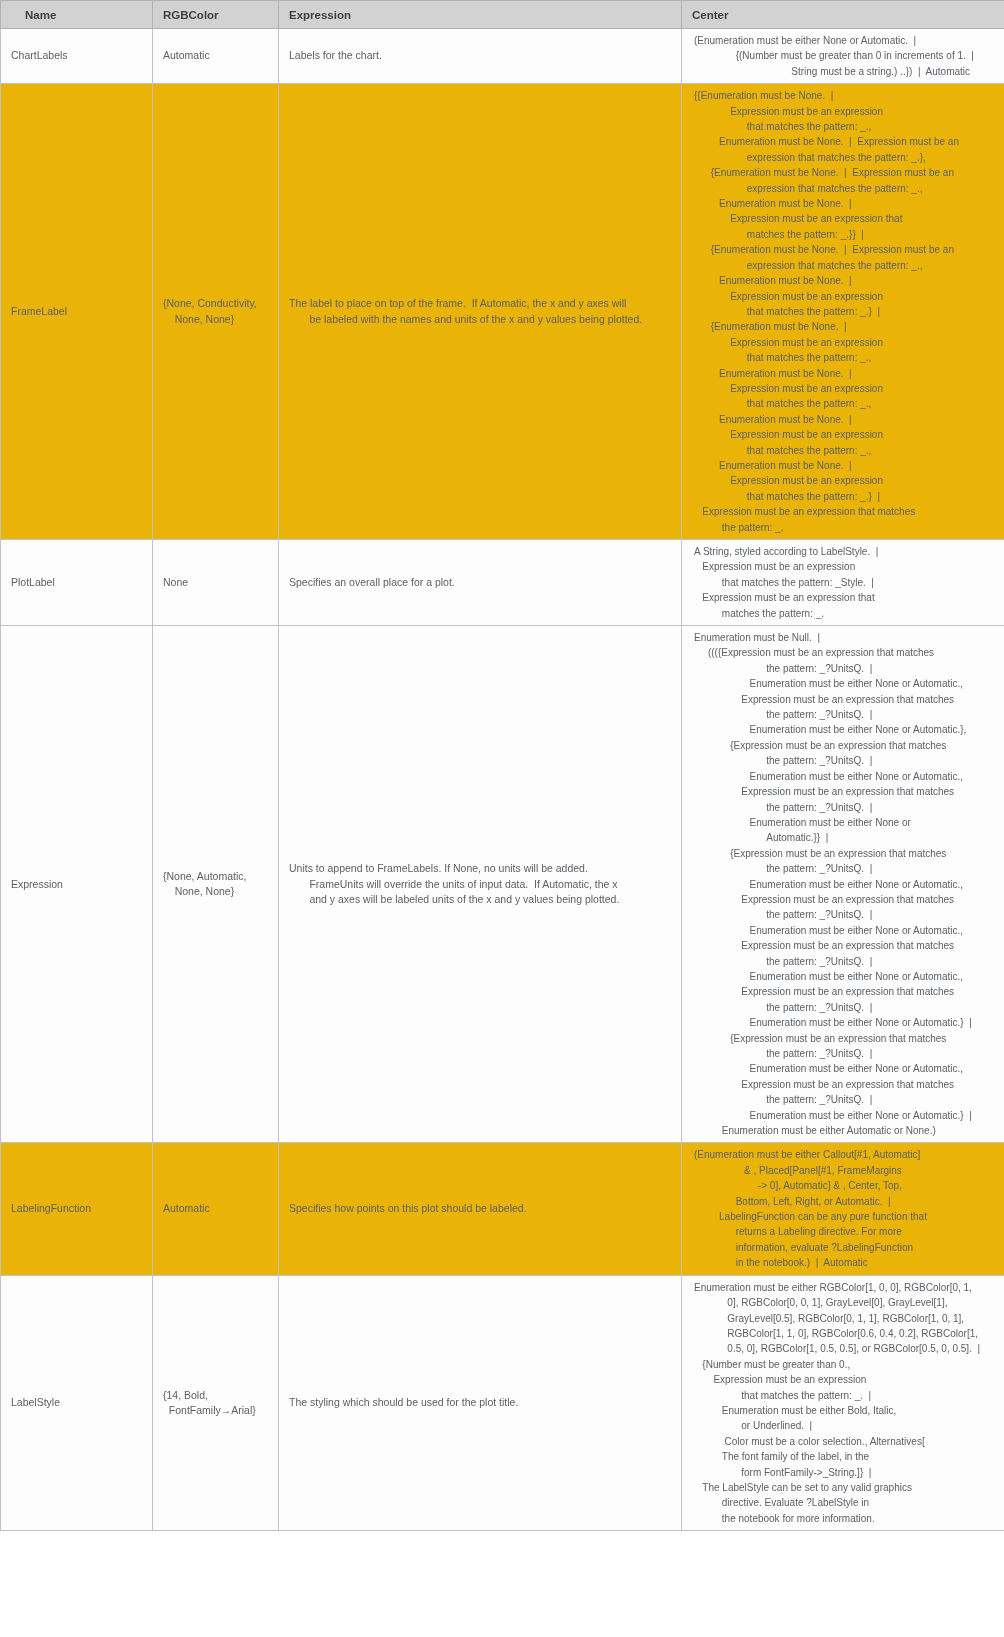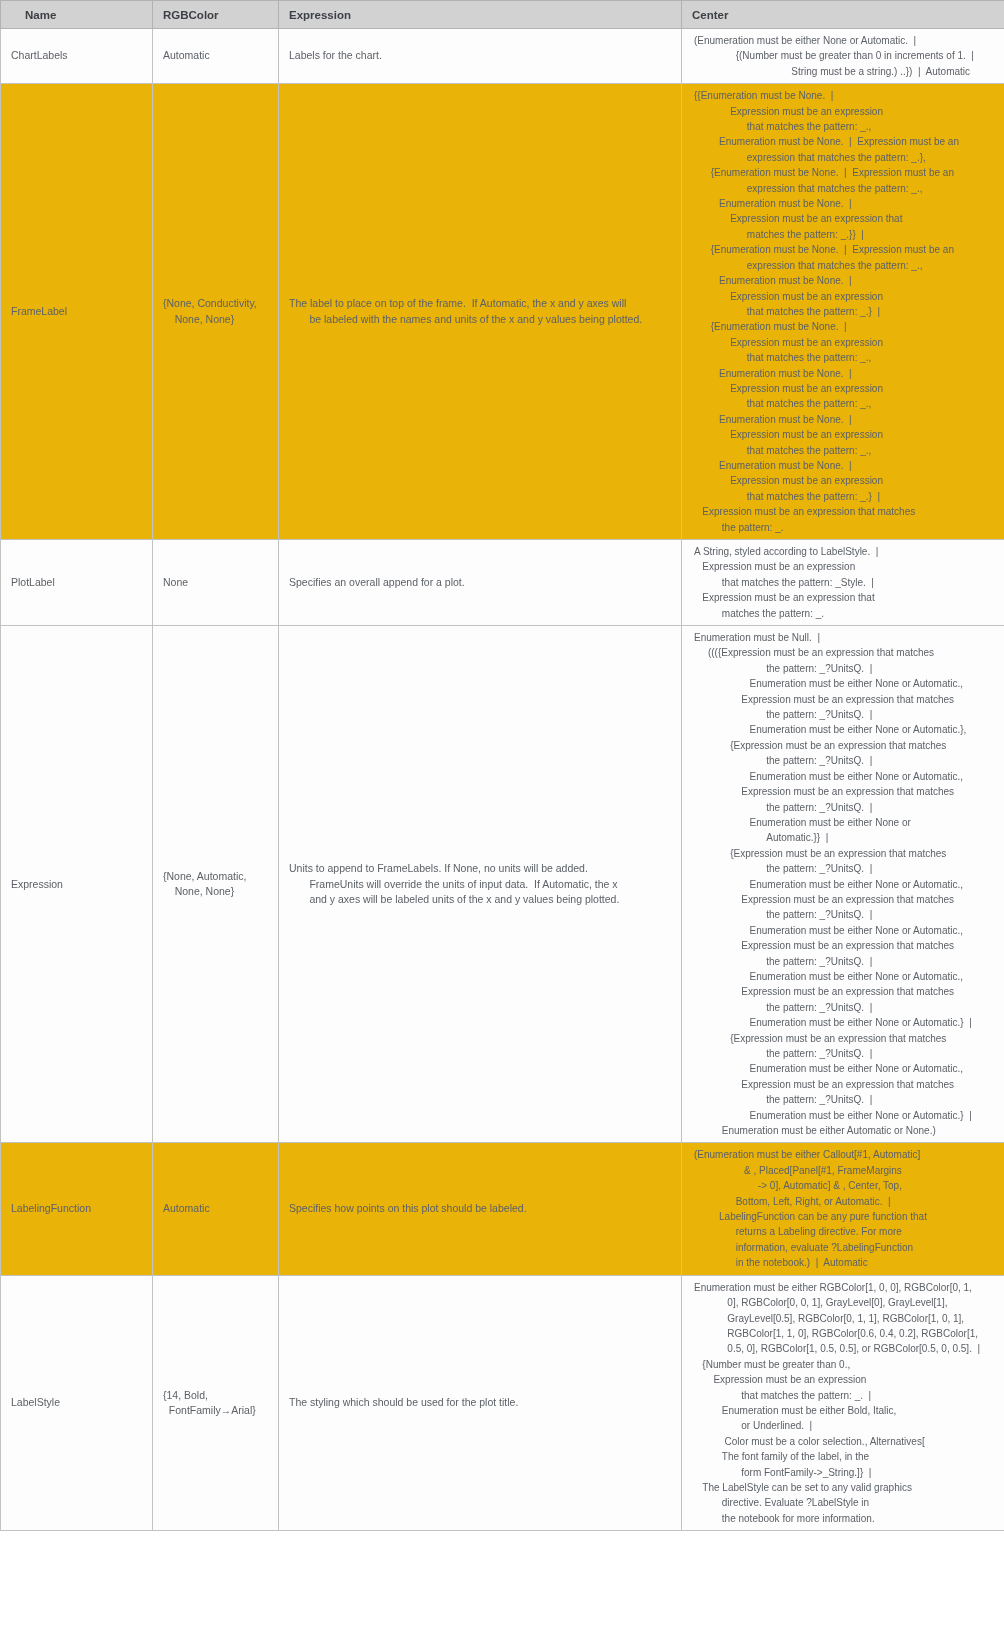--- a/index.html
+++ b/index.html
@@ -99,21 +99,21 @@
                    that matches the pattern: _.,
          Enumeration must be None.  |
              Expression must be an expression
                    that matches the pattern: _.}  |
    Expression must be an expression that matches
           the pattern: _.</td>
     </tr>
     <tr>
       <td class="c-name">PlotLabel</td>
       <td class="c-default">None</td>
-      <td class="c-desc">Specifies an overall append for a plot.</td>
+      <td class="c-desc">Specifies an overall place for a plot.</td>
       <td class="c-pattern">A String, styled according to LabelStyle.  |
    Expression must be an expression
           that matches the pattern: _Style.  |
    Expression must be an expression that
           matches the pattern: _.</td>
     </tr>
     <tr>
       <td class="c-name">Expression</td>
       <td class="c-default">{None, Automatic,
     None, None}</td>

